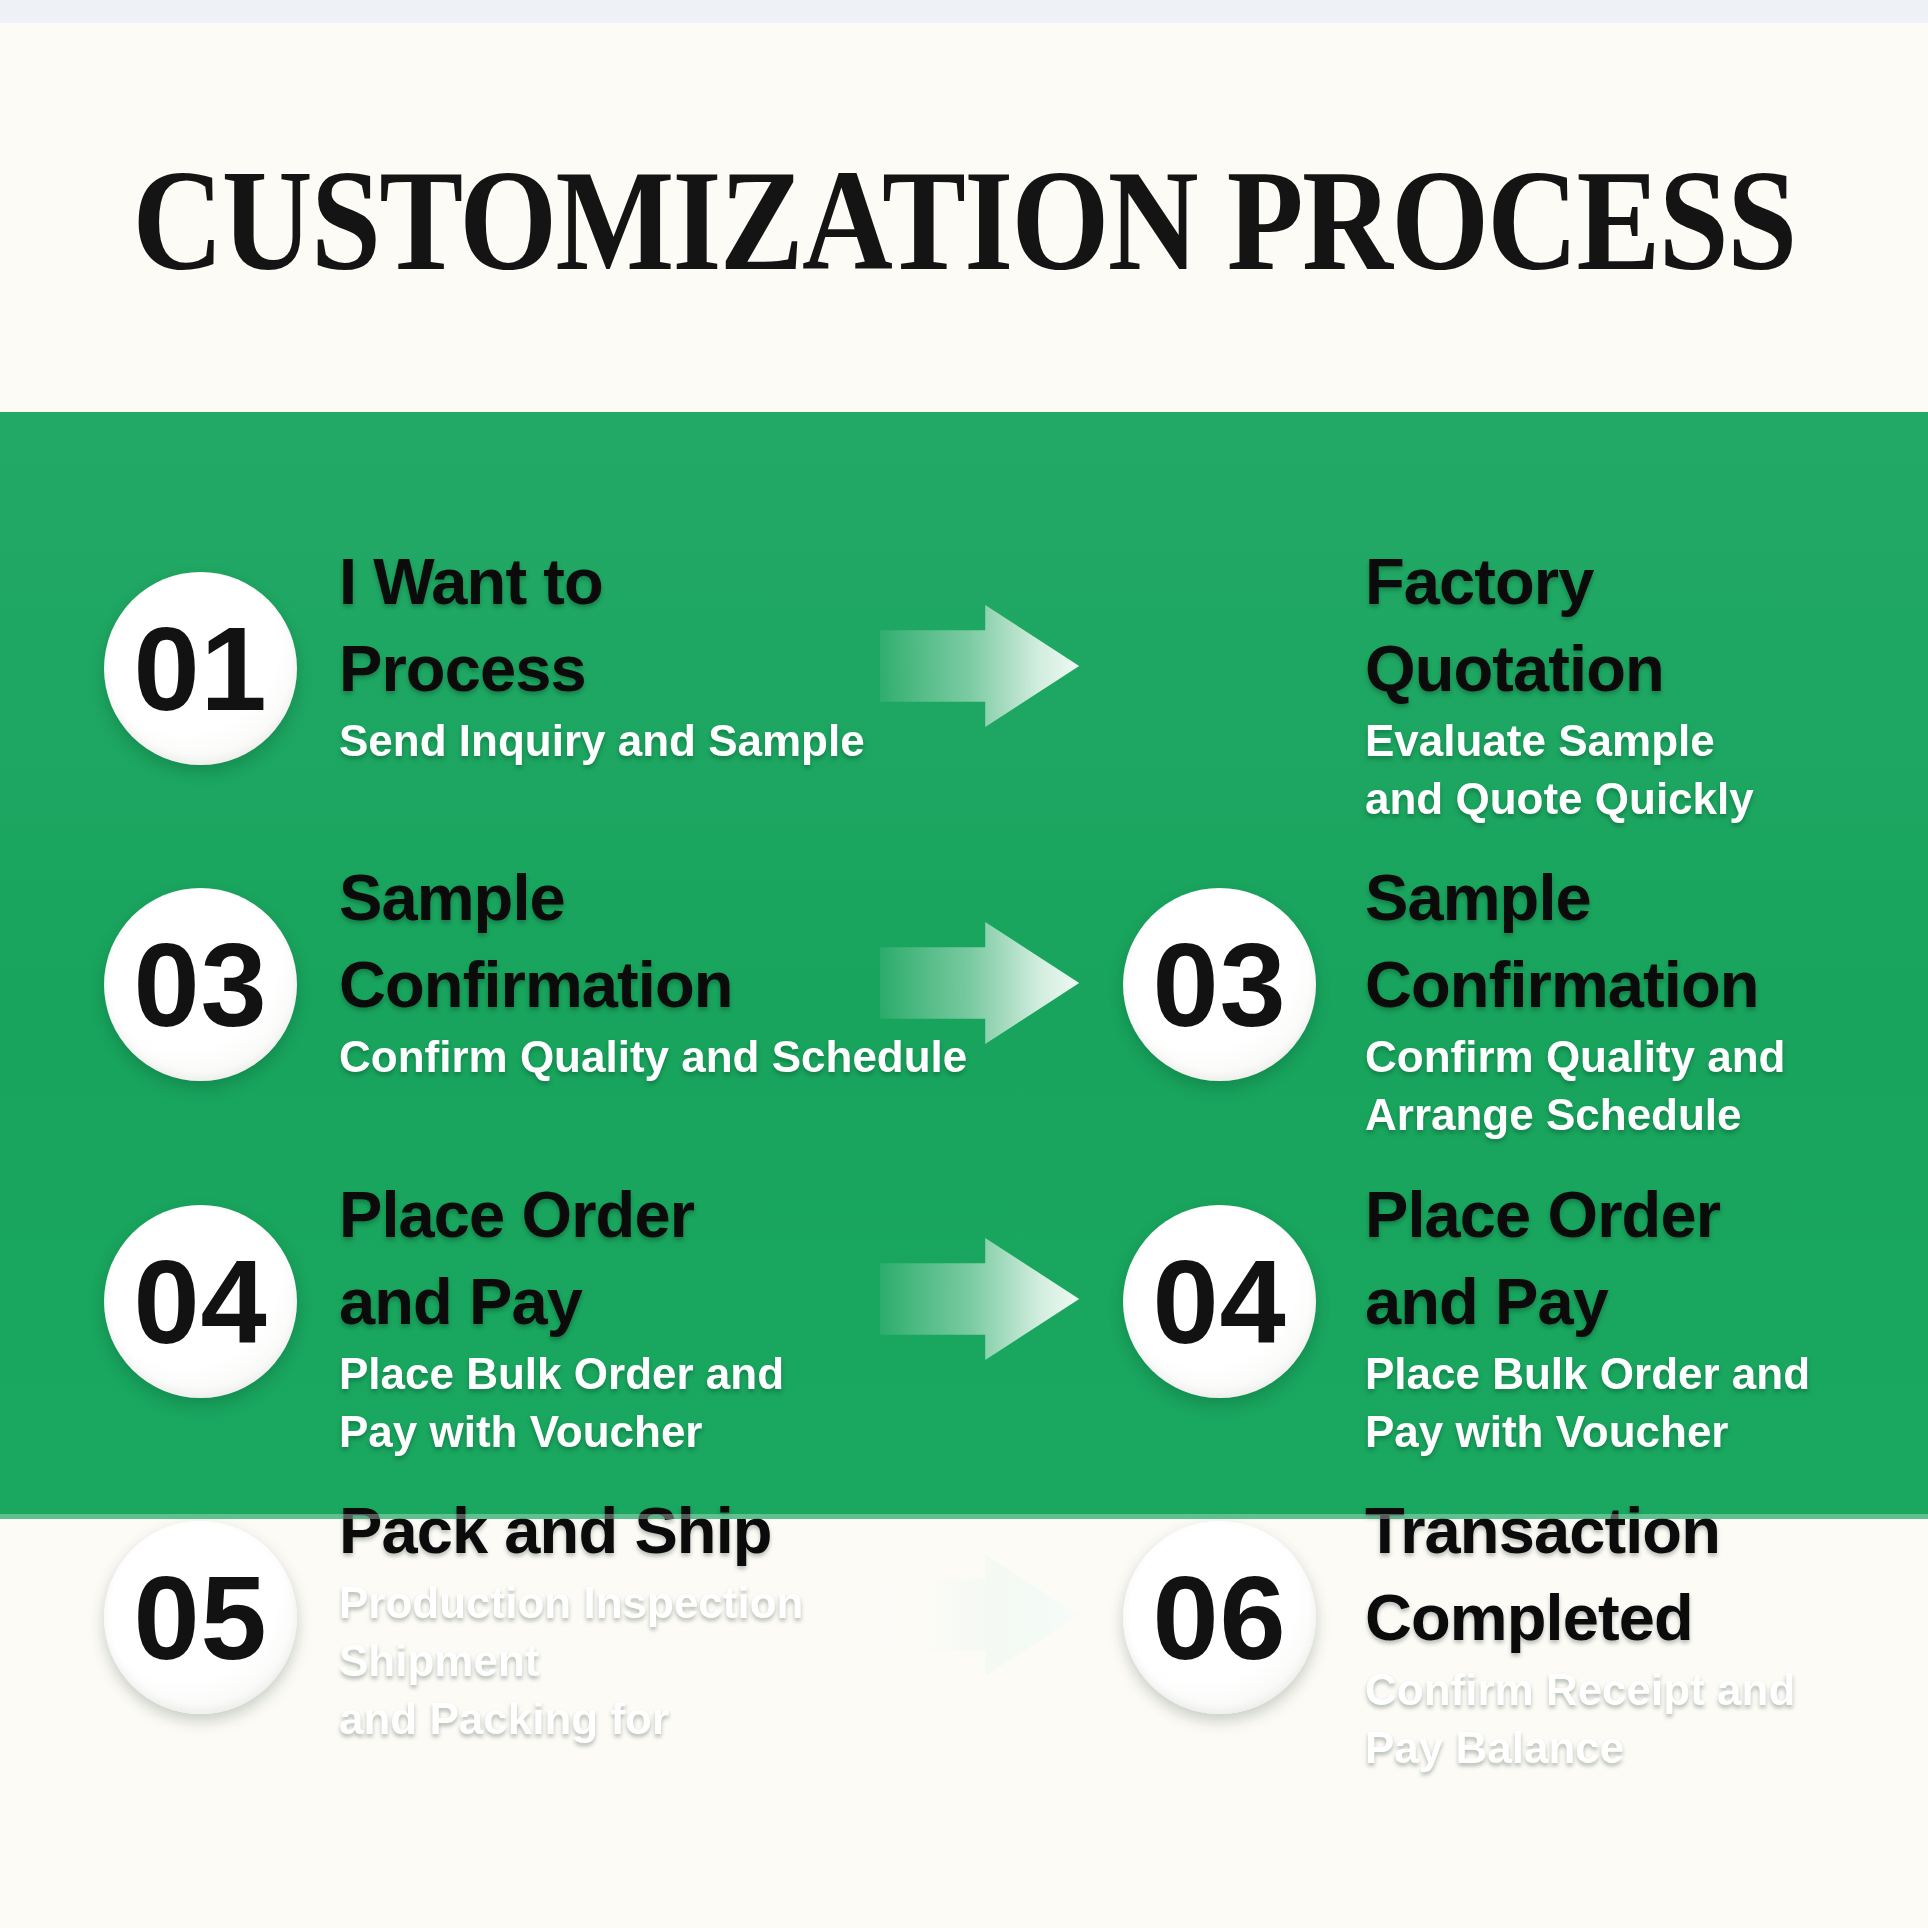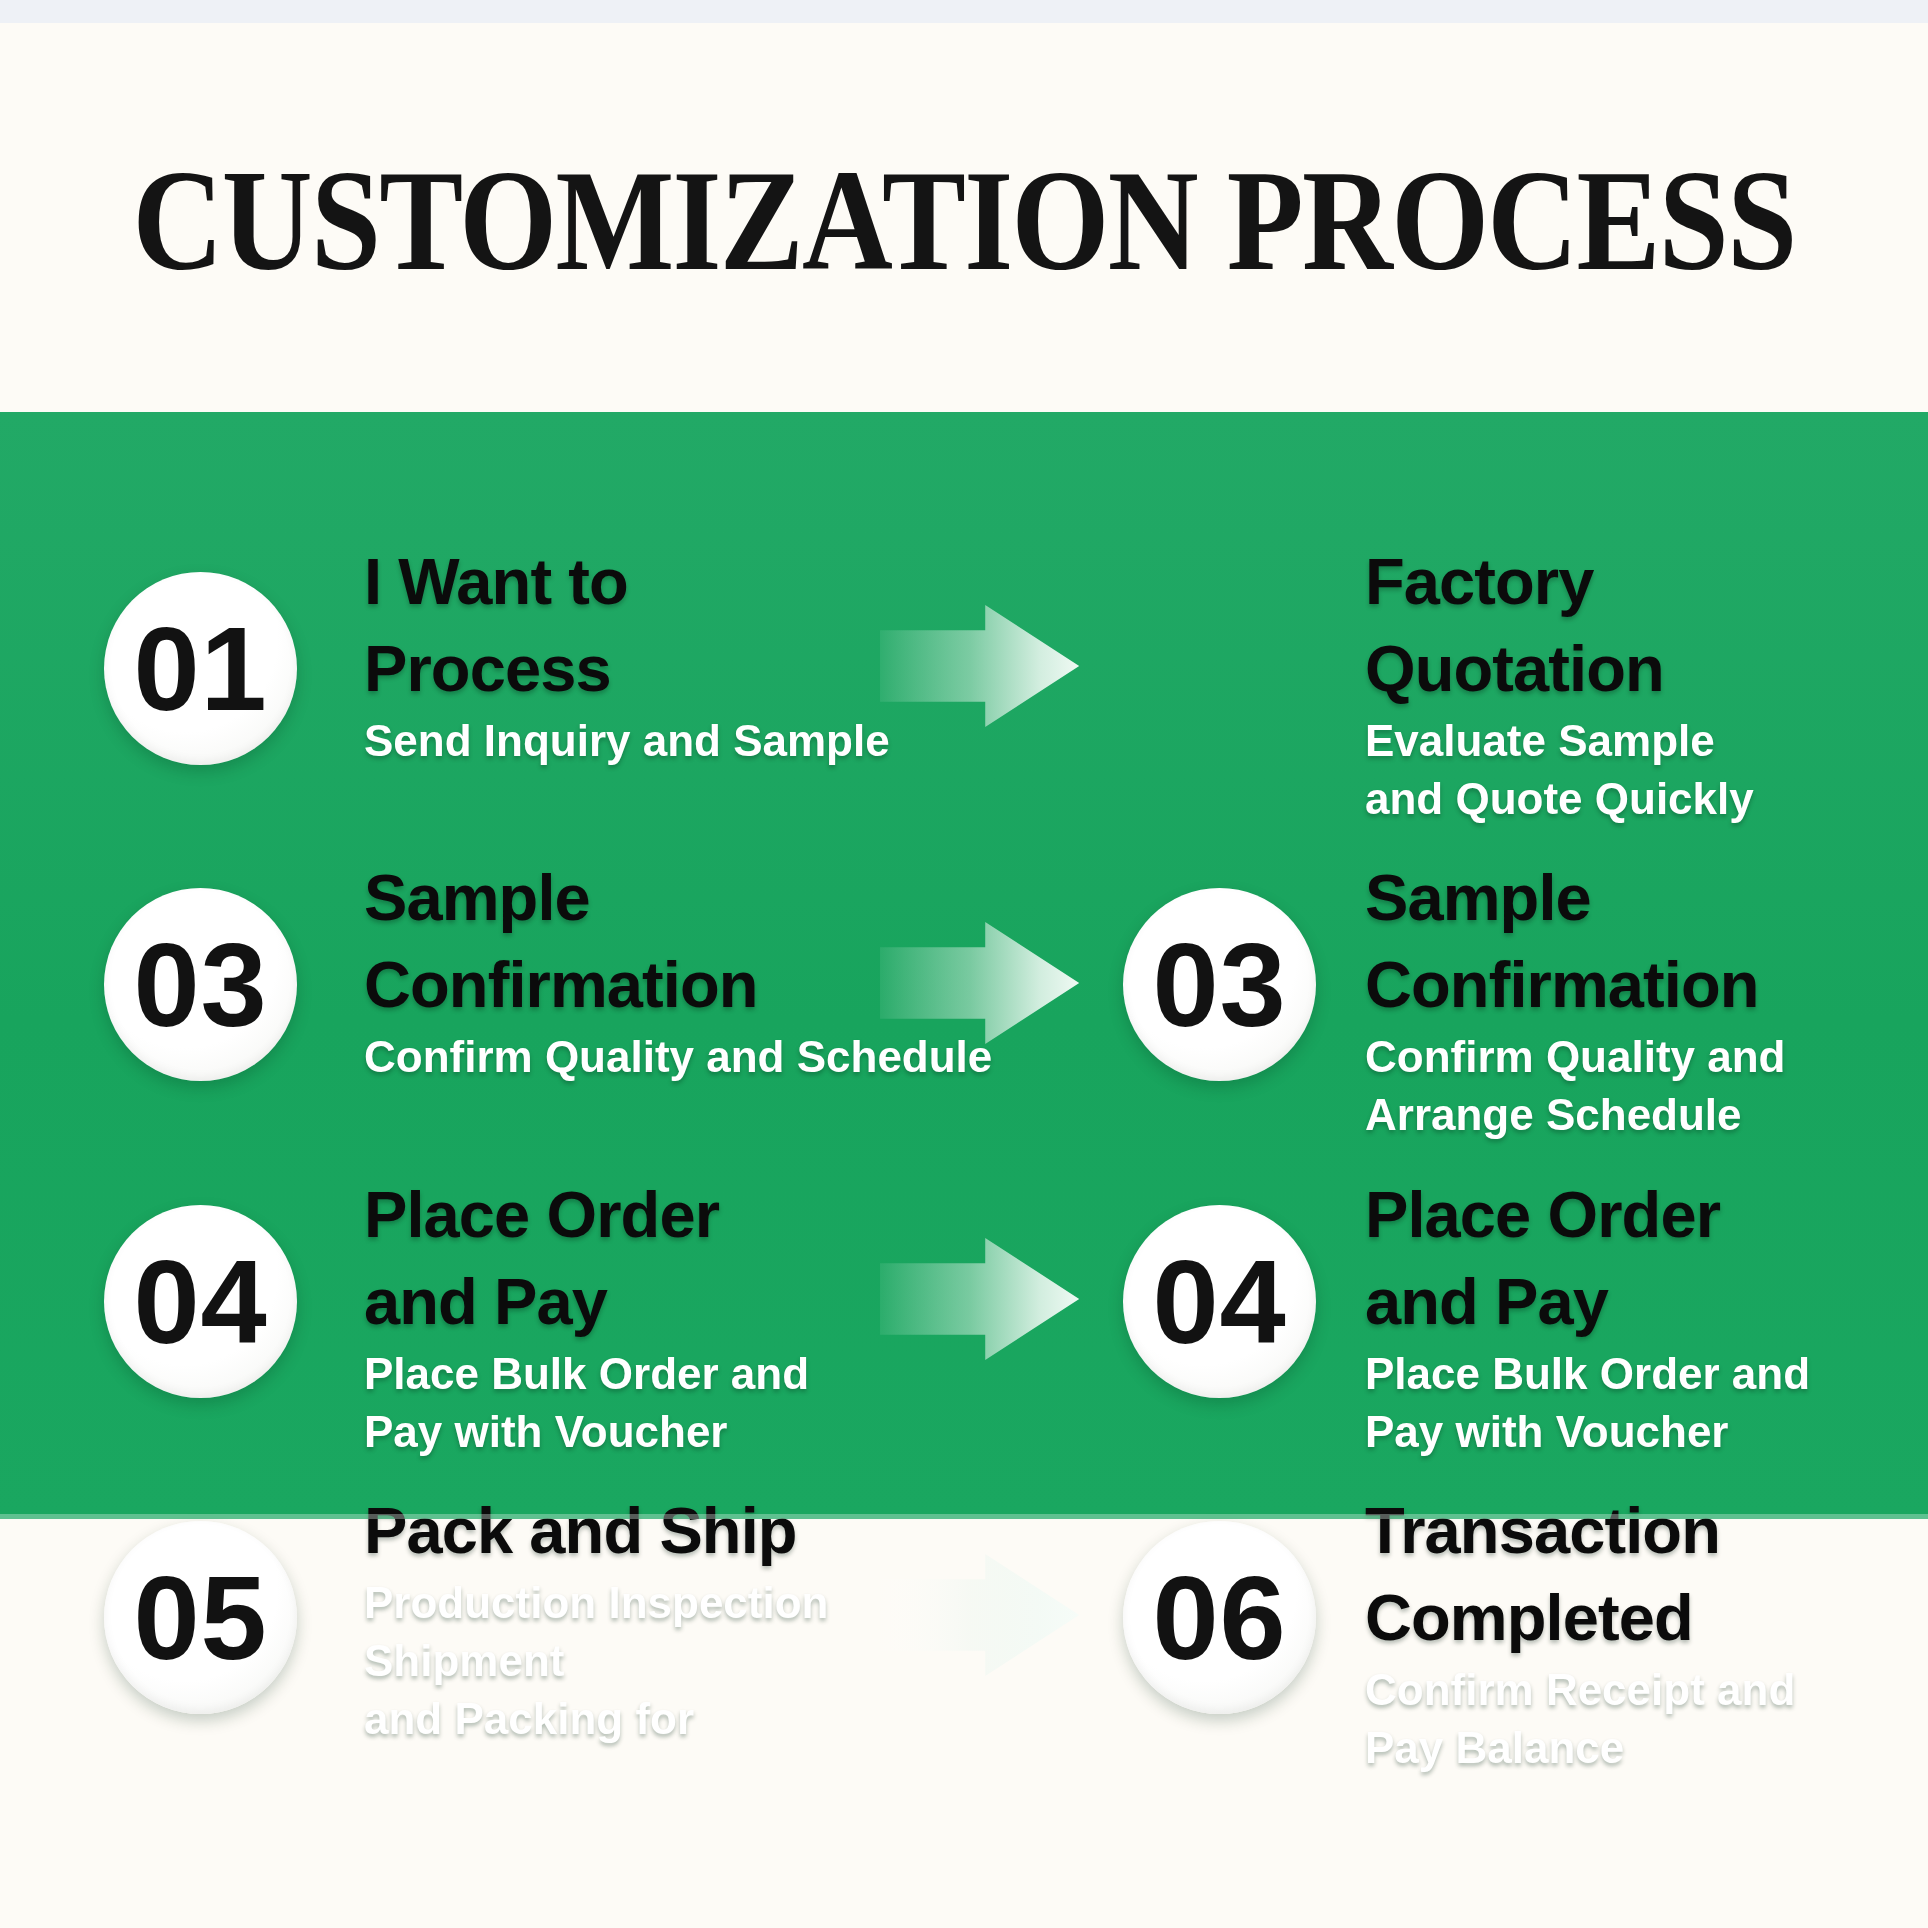--- a/index.html
+++ b/index.html
@@ -52,21 +52,21 @@
     position:absolute;left:0;top:0;width:193px;height:193px;
     border-radius:50%;
     background:radial-gradient(circle at 42% 35%, #ffffff 55%, #f1f2ee 100%);
     box-shadow:0 6.6px 15px rgba(0,45,22,0.22), inset 0 -3.8px 9.4px rgba(0,0,0,0.05);
     display:flex;align-items:center;justify-content:center;
   }
   .num{
     font-size:119px;font-weight:bold;color:#121212;
     line-height:1;letter-spacing:0.9px;
   }
-  .text{position:absolute;left:260px;top:-34px;width:678px;}
+  .text{position:absolute;left:235px;top:-34px;width:678px;}
   .step.right .text{left:242px;width:565px;}
   .title-line{
     font-size:65px;font-weight:bold;color:#0b0b0b;
     line-height:87px;letter-spacing:-0.9px;white-space:nowrap;
     text-shadow:0 2.8px 4.7px rgba(0,30,15,0.28);
   }
   .subtitle{}
   .subtitle-line{
     font-size:44px;font-weight:bold;color:#ffffff;
     line-height:58px;white-space:nowrap;

